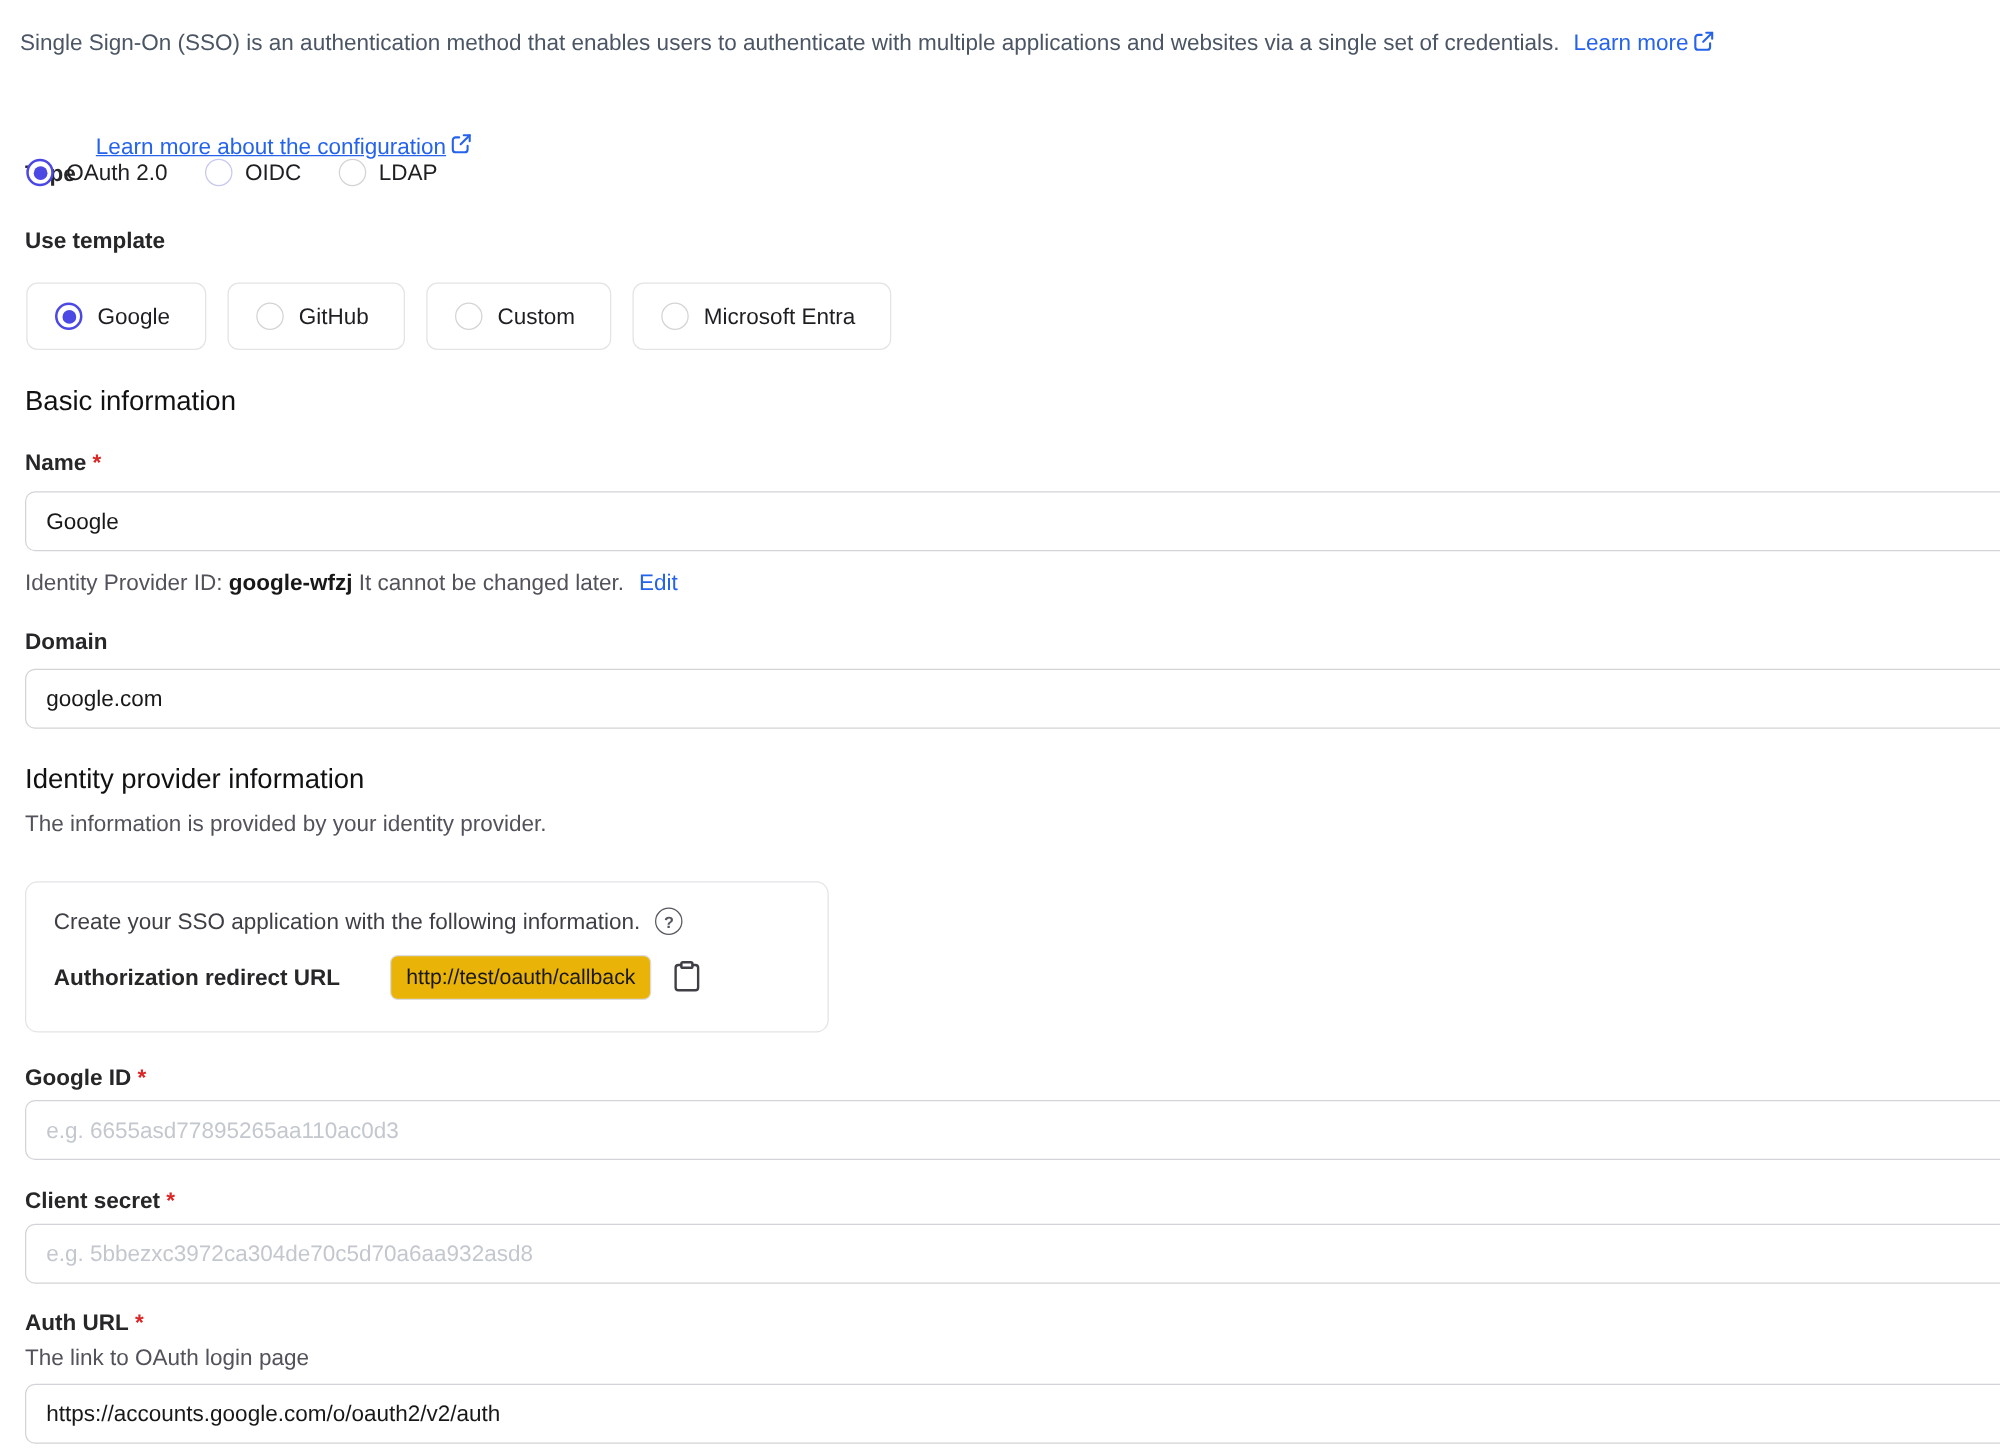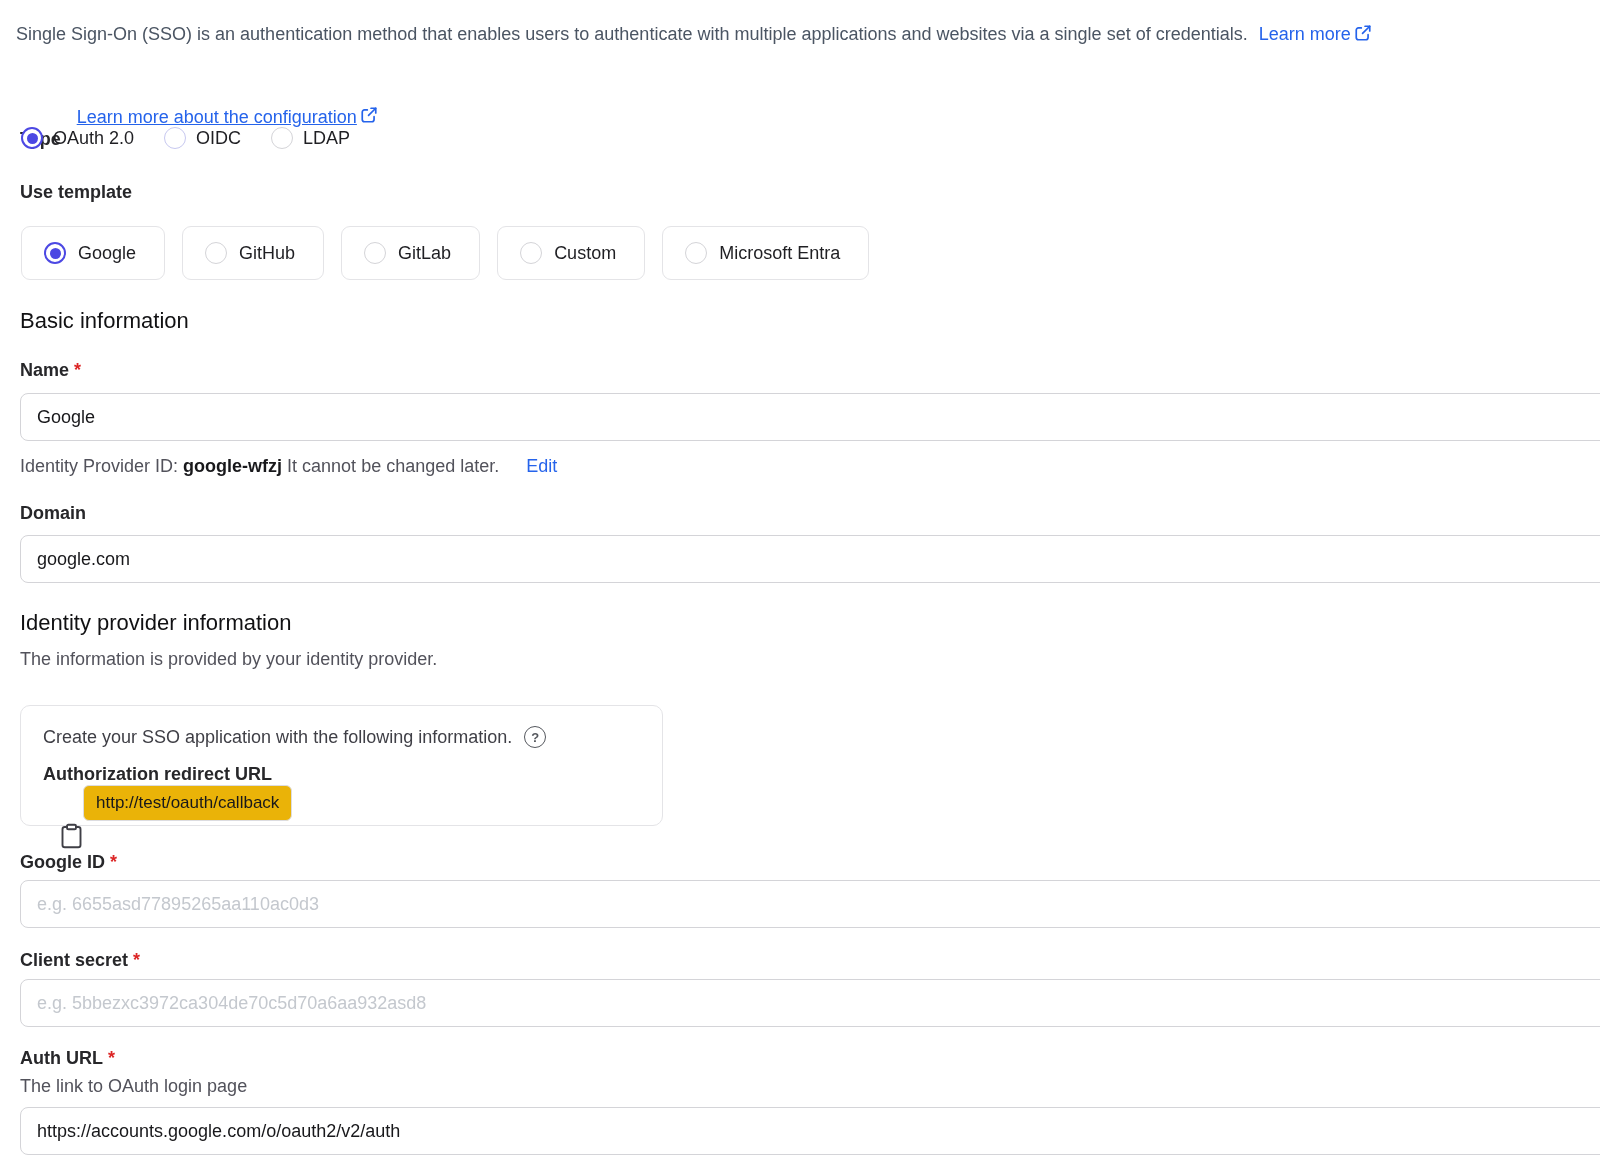--- a/index.html
+++ b/index.html
@@ -41,21 +41,21 @@
   .use-template{left:20px;top:182px;font-size:18px;font-weight:700;color:#27272a;}
   .template-row{left:21px;top:226px;display:flex;gap:17px;}
   .template-card{height:54px;border:1px solid #e4e4e7;border-radius:9px;background:#fff;box-sizing:border-box;display:flex;align-items:center;gap:12px;padding:0 28px 0 22px;font-size:18px;color:#1f1f23;cursor:pointer;}
 
   
   .h2{left:20px;font-size:22px;font-weight:400;color:#111113;}
   .field-label{left:20px;font-size:18px;font-weight:700;color:#27272a;display:flex;gap:5px;}
   .req{color:var(--required);font-weight:700;}
   .helper{left:20px;font-size:18px;color:#52525b;}
   .helper b{color:#18181b;font-weight:700;}
-  .edit-link{color:var(--link);text-decoration:none;margin-left:22px;cursor:pointer;}
+  .edit-link{color:var(--link);text-decoration:none;margin-left:7px;cursor:pointer;}
 
   
   .text-input{
     position:absolute;left:20px;width:1614px;height:48px;
     border:1px solid #d4d4d8;border-radius:8px;background:#fff;
     box-sizing:border-box;padding:0 16px;font-size:18px;color:#18181b;
     font-family:"Liberation Sans",sans-serif;outline:none;
   }
   .text-input::placeholder{color:#c4c8ce;opacity:1;}
 
@@ -64,21 +64,21 @@
     left:20px;top:705px;width:643px;height:121px;
     border:1px solid #e4e4e7;border-radius:10px;box-sizing:border-box;
     padding:20px 22px;background:#fff;
   }
   .card-row1{display:flex;align-items:center;gap:12px;font-size:18px;color:#3f3f46;}
   .help-icon{
     width:22px;height:22px;border-radius:50%;border:1.6px solid #55585e;
     box-sizing:border-box;display:flex;align-items:center;justify-content:center;
     font-size:13px;font-weight:700;color:#55585e;cursor:pointer;flex:0 0 auto;
   }
-  .card-row2{display:flex;align-items:flex-start;margin-top:16px;flex-direction:column;}
+  .card-row2{display:flex;align-items:center;margin-top:16px;}
   .redirect-label{font-size:18px;font-weight:700;color:#27272a;}
   .url-chip{
     margin-left:40px;background:#eab308;border:1px solid #dcdce0;border-radius:6px;
     padding:7px 12px;font-size:17px;color:#18181b;white-space:nowrap;
   }
   .copy-btn{margin-left:15px;display:flex;align-items:center;cursor:pointer;background:none;border:none;padding:0;}
 </style>
 </head>
 <body>
 
@@ -137,26 +137,20 @@
     <div class="template-card">
       <span class="radio">
           <span class="dot"></span>
         </span>
       <span>GitHub</span>
     </div>
     <div class="template-card">
       <span class="radio">
           <span class="dot"></span>
         </span>
-      <span>GitLab</span>
-    </div>
-    <div class="template-card">
-      <span class="radio">
-          <span class="dot"></span>
-        </span>
       <span>Custom</span>
     </div>
     <div class="template-card">
       <span class="radio">
           <span class="dot"></span>
         </span>
       <span>Microsoft Entra</span>
     </div>
   </div>
 

